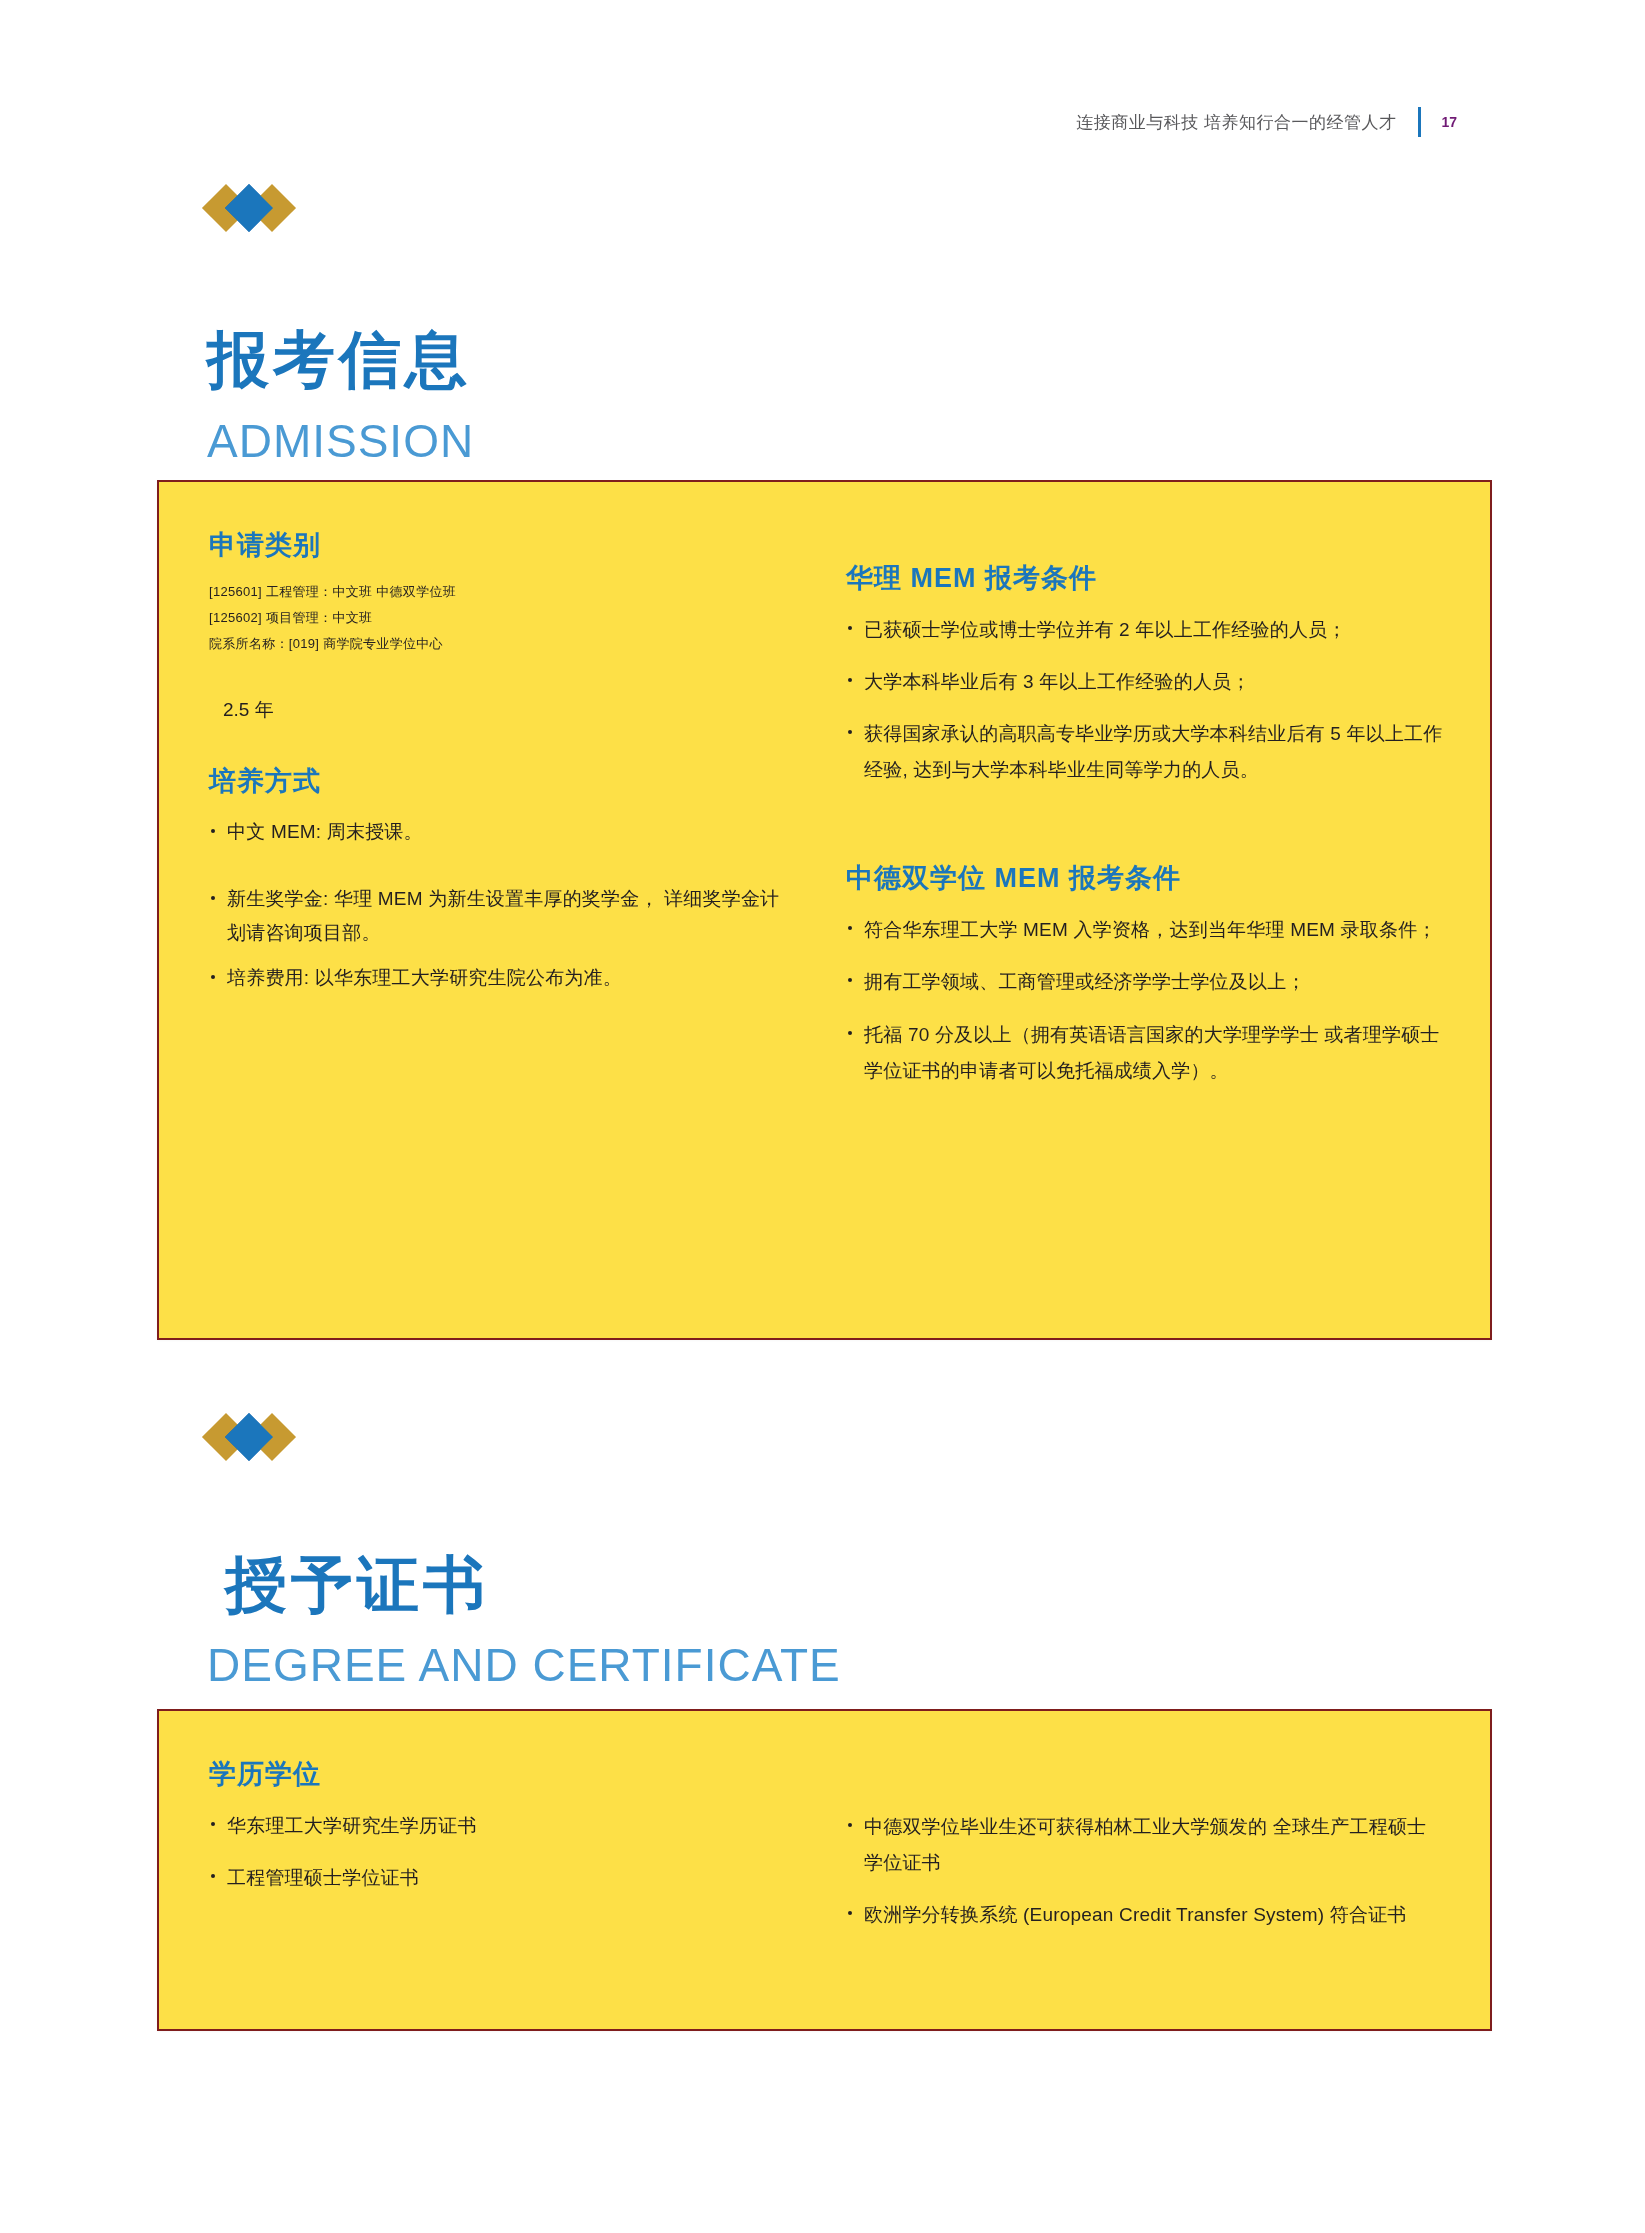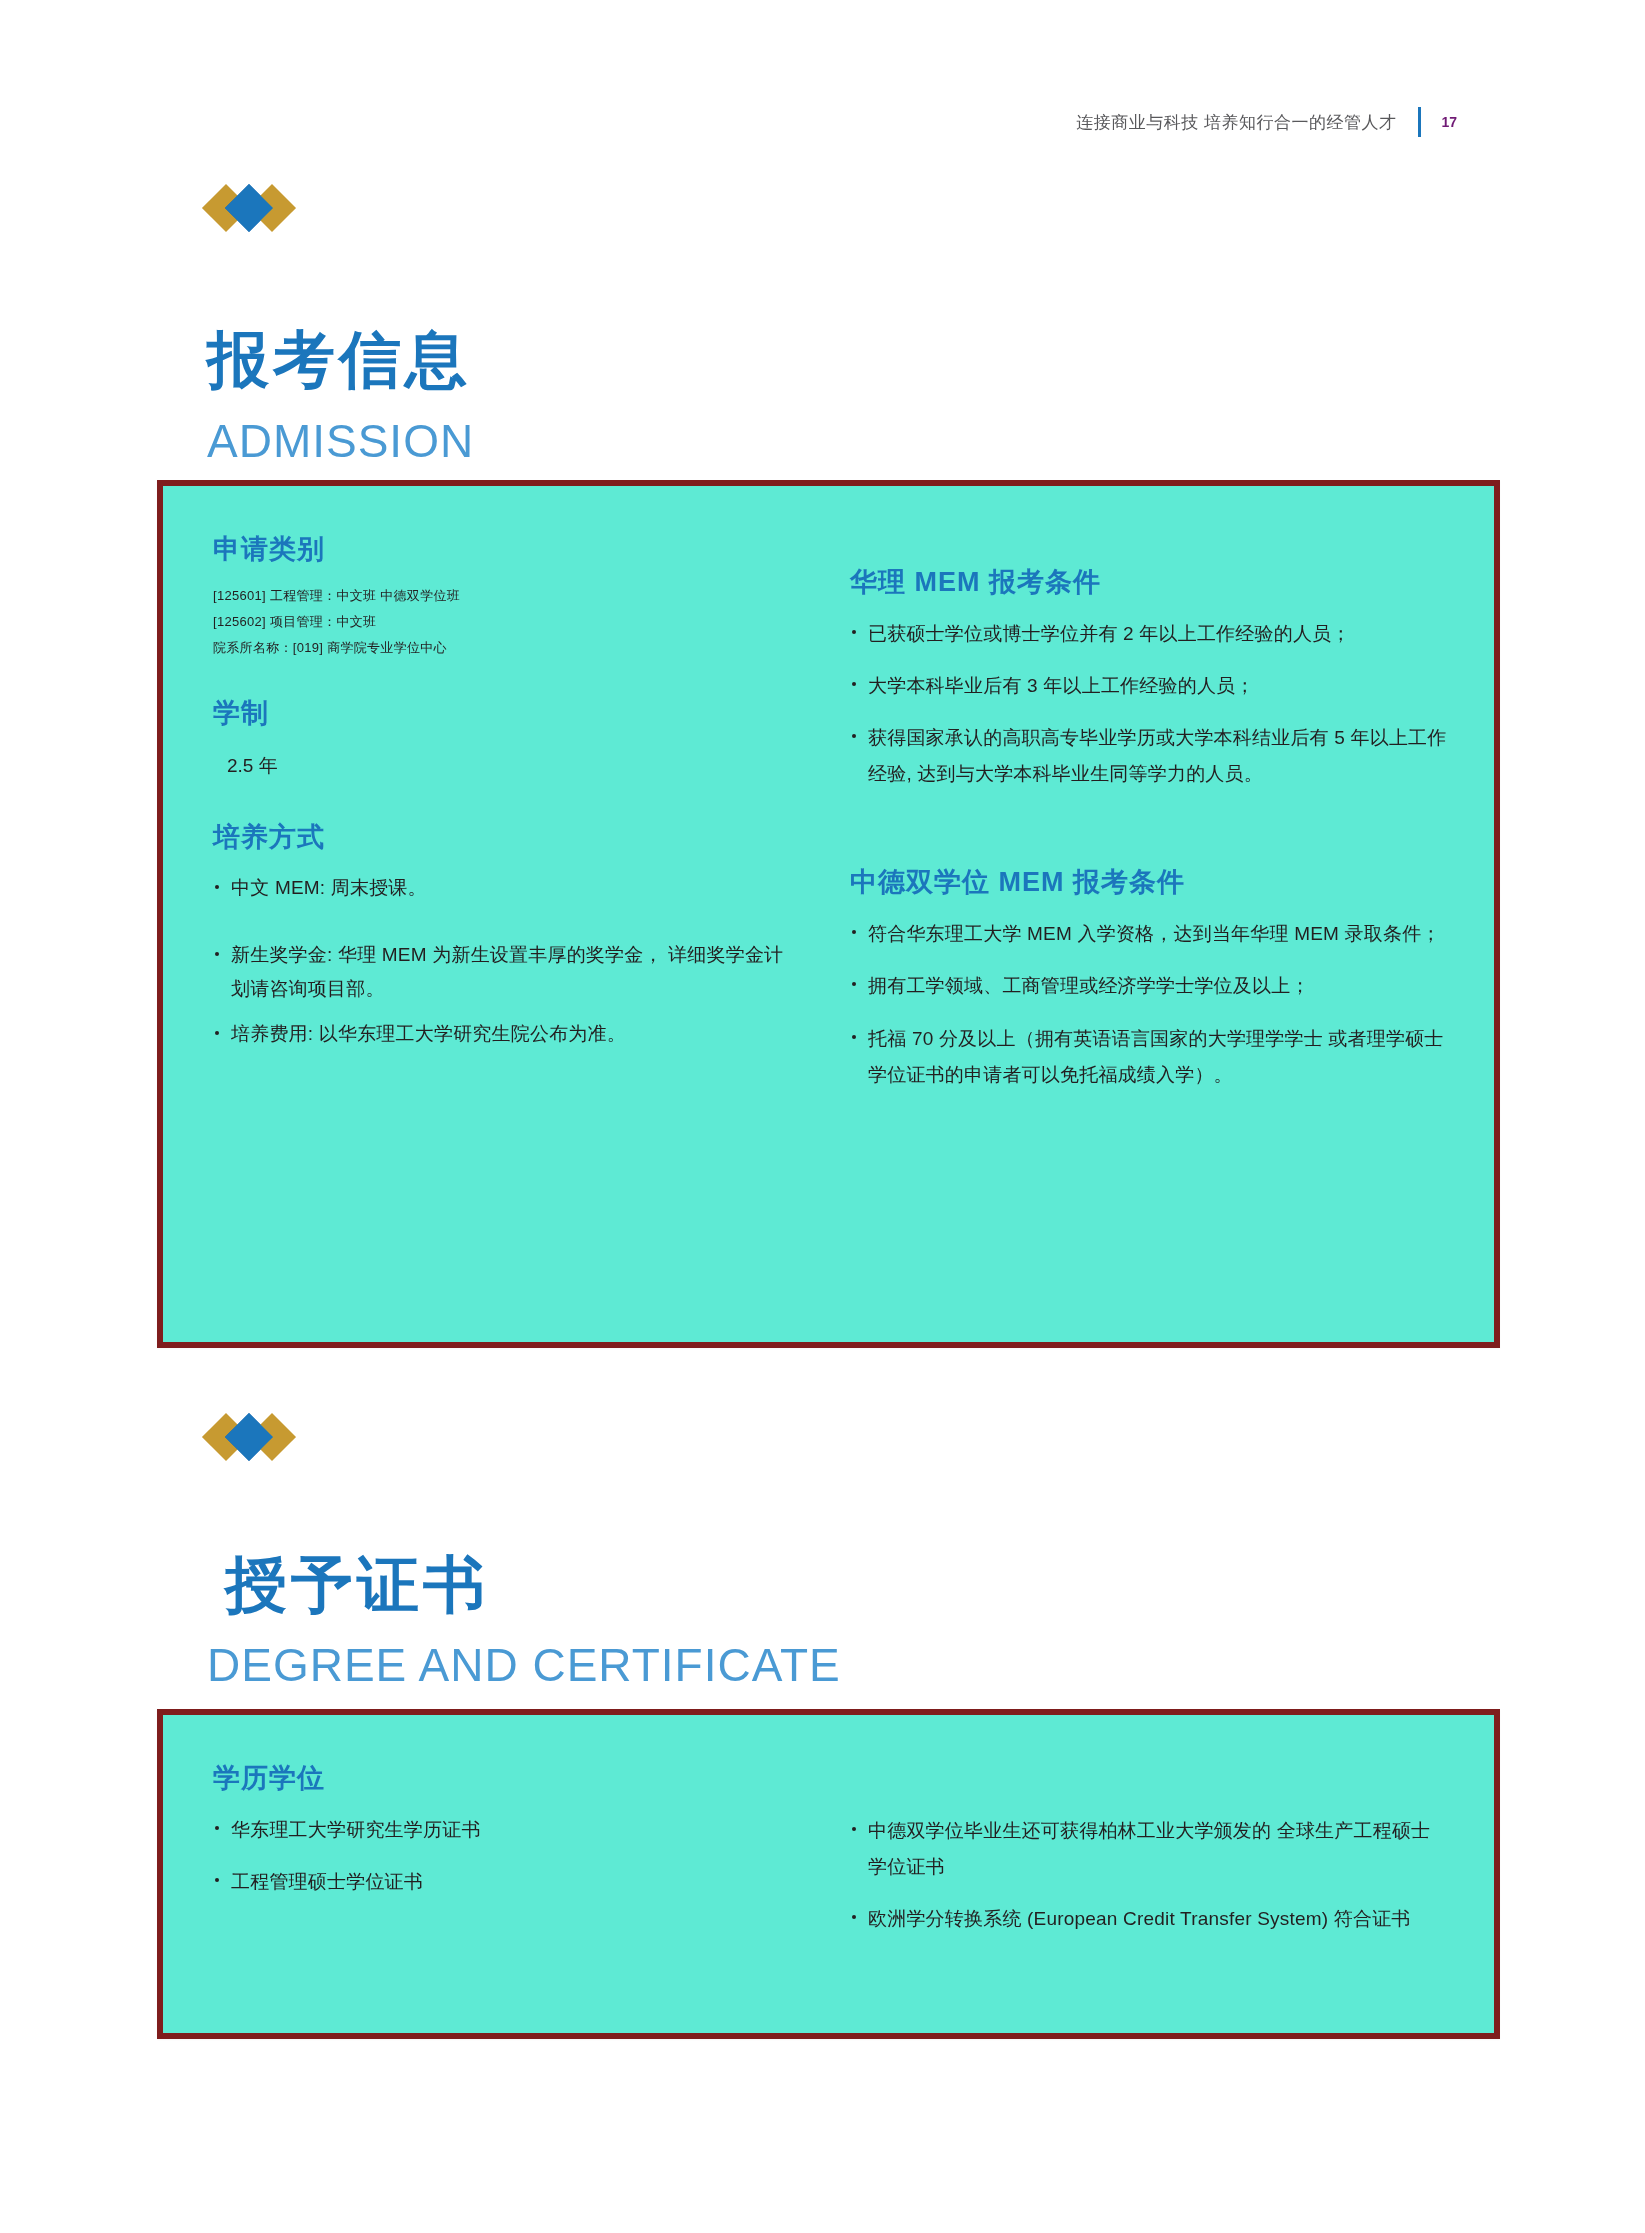--- a/index.html
+++ b/index.html
@@ -81,22 +81,22 @@
     font-size: 46px;
     color: #4a9ad4;
     letter-spacing: 1px;
     line-height: 1;
     font-weight: 300;
   }
 
   
   .panel {
     position: absolute;
-    background: #5eead4;
-    border: 6px solid #7f1d1d;
+    background: #fde047;
+    border: 2px solid #7f1d1d;
     box-shadow: 0 1px 2px rgba(0,0,0,0.03);
   }
 
   .col {
     position: absolute;
   }
 
   h3.block-title {
     margin: 0 0 16px 0;
     font-size: 27px;
@@ -175,21 +175,20 @@
     <div class="col" style="left:50px; top:45px; width:587px;">
 
       <div class="block">
         <h3 class="block-title">申请类别</h3>
         <div class="plain-line">[125601] 工程管理：中文班 中德双学位班</div>
         <div class="plain-line">[125602] 项目管理：中文班</div>
         <div class="plain-line">院系所名称：[019] 商学院专业学位中心</div>
       </div>
 
       <div class="block">
-        <h3 class="block-title">学制</h3>
         <div class="indent-line">2.5 年</div>
       </div>
 
       <div class="block">
         <h3 class="block-title">培养方式</h3>
         <ul class="bullets">
           <li>中文 MEM: 周末授课。</li>
         </ul>
       </div>
 

